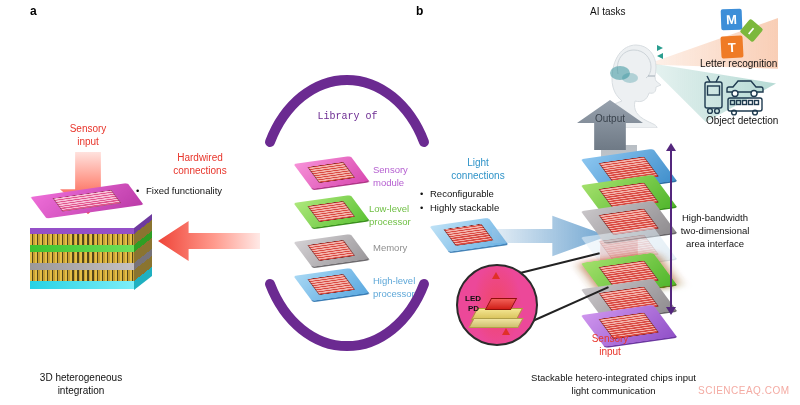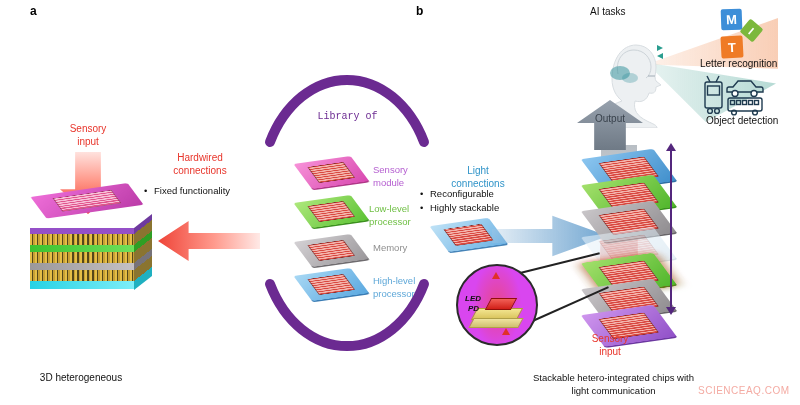--- a/index.html
+++ b/index.html
@@ -52,21 +52,21 @@
   .abody{position:absolute;left:2px;top:22px;width:104px;}
   .abody .slab{width:100%;}
   .pins{height:11px;background:repeating-linear-gradient(90deg,#e5be46 0 2px,#55471a 2px 3.5px,#c7a034 3.5px 5px);}
   .aside{position:absolute;left:106px;top:22px;width:18px;height:62px;transform:skewY(-38deg);transform-origin:0 0;
     background:linear-gradient(180deg,#6e3a9e 0 6px,#8a7430 6px 17px,#2f9e24 17px 24px,#8a7430 24px 35px,#76737a 35px 42px,#8a7430 42px 53px,#1fb0c0 53px 62px);}
   
   .measure{left:670px;top:150px;width:2px;height:158px;background:#54277d;}
   .tri-up-p{left:666px;top:143px;width:0;height:0;border-left:5px solid transparent;border-right:5px solid transparent;border-bottom:8px solid #54277d;}
   .tri-dn-p{left:666px;top:307px;width:0;height:0;border-left:5px solid transparent;border-right:5px solid transparent;border-top:8px solid #54277d;}
   
-  .inset{left:456px;top:264px;width:78px;height:78px;border:2.5px solid #2b2b2b;border-radius:50%;background:#d946ef;overflow:hidden;font-style:italic;}
+  .inset{left:456px;top:264px;width:78px;height:78px;border:2.5px solid #2b2b2b;border-radius:50%;background:#ec4899;overflow:hidden;}
   .inset .glow{position:absolute;inset:0;
     background:radial-gradient(ellipse 40% 70% at 50% 50%,rgba(244,70,60,.55),rgba(244,70,60,.15) 60%,rgba(244,70,60,0) 78%);}
   .inset .pd1{position:absolute;left:16px;top:42px;width:44px;height:10px;transform:skewX(-28deg);
     background:linear-gradient(180deg,#f4e692,#d8c25a);border:1px solid #b09a38;}
   .inset .pd2{position:absolute;left:13px;top:52px;width:48px;height:8px;transform:skewX(-28deg);
     background:linear-gradient(180deg,#efe3a0,#cfc070);border:1px solid #b0a048;}
   .inset .led{position:absolute;left:30px;top:32px;width:24px;height:10px;transform:skewX(-28deg);
     background:linear-gradient(180deg,#f26058,#d01f18);border:1px solid #8f0f0a;}
   .inset .lbl{position:absolute;font-size:8px;font-weight:bold;color:#111;}
   .tri-up-r{width:0;height:0;border-left:4px solid transparent;border-right:4px solid transparent;border-bottom:7px solid #e03028;position:absolute;}
@@ -109,27 +109,28 @@
       <div class="slab pins"></div>
       <div class="slab" style="height:8px;background:linear-gradient(90deg,#25d2e4,#7deef8);"></div>
     </div>
     <div class="aside"></div>
   </div>
 
   <div class="abs ctr small red" style="left:152px;top:151px;width:96px;">
     <div>Hardwired</div>
     <div>connections</div>
   </div>
-  <ul class="abs bullets" style="left:144px;top:184px;width:110px;">
+  <ul class="abs bullets" style="left:136px;top:184px;width:110px;">
     <li>Fixed functionality</li>
   </ul>
   <div class="abs arrow-left-red"></div>
 
   <div class="abs ctr small" style="left:22px;top:371px;width:118px;color:#111;">
     <div>3D heterogeneous</div>
+    <div>integration</div>
   </div>
 
   <svg class="abs" style="left:0;top:0;" width="800" height="405">
     <path d="M 270 142 A 86 112 0 0 1 424 142" fill="none" stroke="#6b2a91" stroke-width="10" stroke-linecap="round"></path>
     <path d="M 424 284 A 86 112 0 0 1 270 284" fill="none" stroke="#6b2a91" stroke-width="10" stroke-linecap="round"></path>
   </svg>
 
   <div class="abs ctr small purple" style="left:290px;top:110px;width:115px;">
     <div>Library of</div>
   </div>
@@ -206,21 +207,21 @@
     <rect x="28.5" y="28.5" width="4" height="4"></rect>
       <rect x="34.5" y="28.5" width="4" height="4"></rect>
     <rect x="40.5" y="28.5" width="4" height="4"></rect>
       <rect x="46.5" y="28.5" width="4" height="4"></rect>
     <rect x="52.5" y="28.5" width="4" height="4"></rect>
     <circle cx="32" cy="40.5" r="2.4"></circle>
       <circle cx="53" cy="40.5" r="2.4"></circle>
   </svg>
   <div class="abs small" style="left:706px;top:114px;width:100px;color:#111;">Object detection</div>
 
-  <div class="abs ctr small blue" style="left:438px;top:156px;width:80px;margin-top:8px;">
+  <div class="abs ctr small blue" style="left:438px;top:156px;width:80px;">
     <div>Light</div>
     <div>connections</div>
   </div>
   <ul class="abs bullets" style="left:420px;top:187px;width:100px;">
     <li>Reconfigurable</li>
     <li>Highly stackable</li>
   </ul>
 
   <div class="chip" style="left:428px;top:222px;width:62px;height:62px;--c1:#bfe2f6;--c2:#6cb2e4;--edge:#4684b8;">
       <div class="face">
@@ -266,39 +267,44 @@
     </div>
   <div class="chip" style="left:579px;top:310px;width:76px;height:76px;--c1:#cf96ee;--c2:#9050c8;--edge:#6c38a0;">
       <div class="face">
         <div class="pad"></div>
       </div>
     </div>
 
   <div class="abs tri-up-p"></div>
   <div class="abs measure"></div>
   <div class="abs tri-dn-p"></div>
+  <div class="abs ctr tiny" style="left:672px;top:211px;width:86px;color:#111;">
+    <div>High-bandwidth</div>
+    <div>two-dimensional</div>
+    <div>area interface</div>
+  </div>
 
   <div class="callout" style="left:520px;top:272px;width:82px;transform:rotate(-14deg);"></div>
   <div class="callout" style="left:528px;top:322px;width:88px;transform:rotate(-24deg);"></div>
   <div class="abs inset">
     <div class="glow"></div>
     <div class="tri-up-r" style="left:34px;top:6px;"></div>
     <div class="tri-up-r" style="left:44px;top:62px;"></div>
     <div class="pd1"></div>
     <div class="pd2"></div>
     <div class="led"></div>
     <div class="lbl" style="left:7px;top:28px;">LED</div>
     <div class="lbl" style="left:10px;top:38px;">PD</div>
   </div>
 
   <div class="abs ctr small red" style="left:578px;top:332px;width:64px;">
     <div>Sensory</div>
     <div>input</div>
   </div>
 
   <div class="abs ctr tiny" style="left:516px;top:371px;width:195px;color:#111;">
-    <div>Stackable hetero-integrated chips with</div>
+    <div>Stackable hetero-integrated chips input</div>
     <div>light communication</div>
   </div>
 
   <div class="abs watermark" style="left:698px;top:385px;">SCIENCEAQ.COM</div>
 
 </div>
 
 </body></html>

